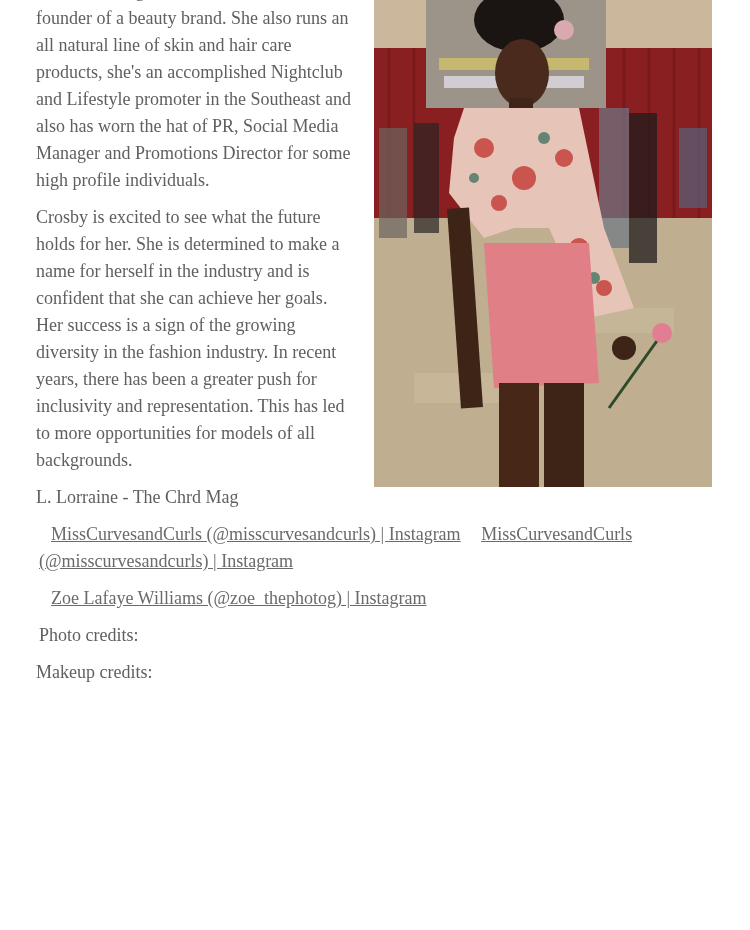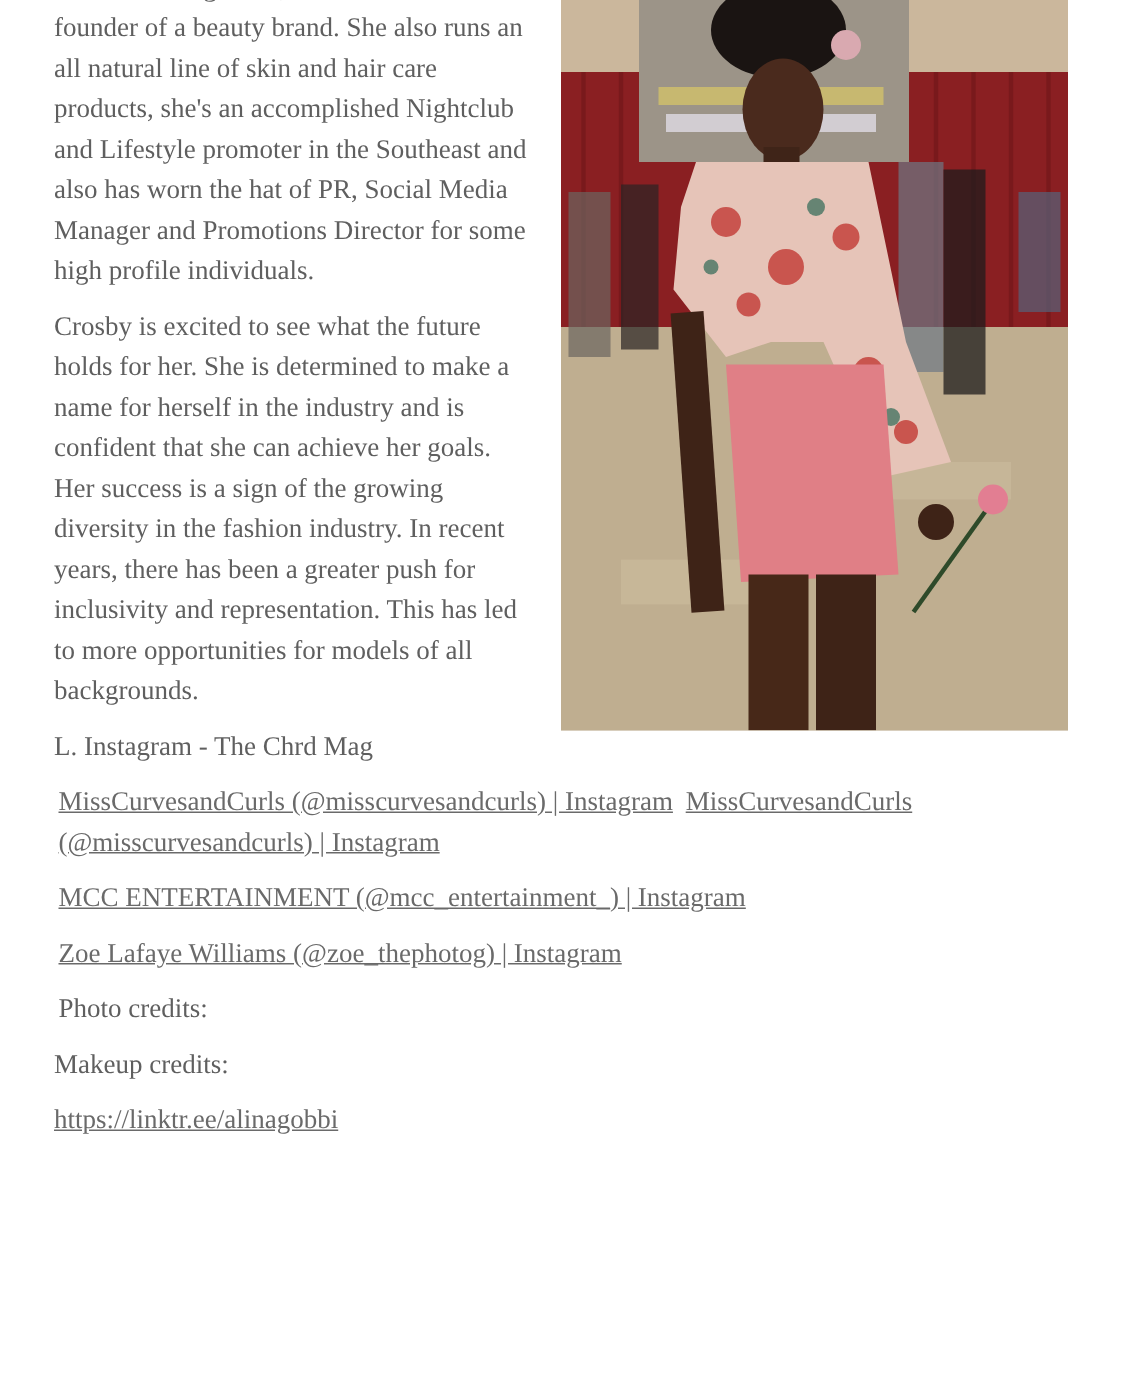--- a/index.html
+++ b/index.html
@@ -31,20 +31,21 @@
       position: relative;
       overflow: hidden;
       background: #b9a78a;
     }
     .article p {
       margin: 0 0 10px 0;
     }
     .article a {
       color: #6a6a6a;
       text-decoration: underline;
+      margin-left: 12px;
     }
     .indent { padding-left: 3px; }
     .sep { display: inline-block; width: 4px; }
   </style>
 </head>
 <body>
 
 <div class="article">
 
   <div class="photo">
@@ -111,37 +112,31 @@
   </div>
 
   <p>
     <span>business background, and she's also the founder of a beauty brand. She</span>
     <span>also runs an all natural line of skin and hair care products, she's an accomplished Nightclub and Lifestyle promoter in the Southeast and also has worn the hat of PR, Social Media Manager and Promotions Director for some high profile individuals.</span>
   </p>
 
   <p>Crosby is excited to see what the future holds for her. She is determined to make a name for herself in the industry and is confident that she can achieve her goals. Her success is a sign of the growing diversity in the fashion industry. In recent years, there has been a greater push for inclusivity and representation. This has led to more opportunities for models of all backgrounds.</p>
 
 
-  <p>L. Instagram - The Chrd Mag</p>
+  <p>L. Lorraine - The Chrd Mag</p>
 
   <p class="indent">
     <a href="#">MissCurvesandCurls (@misscurvesandcurls) | Instagram</a><span class="sep"></span>
     <a href="#">MissCurvesandCurls (@misscurvesandcurls) | Instagram</a>
   </p>
 
-  <p class="indent">
-    <a href="#">MCC ENTERTAINMENT (@mcc_entertainment_) | Instagram</a>
-  </p>
 
   <p class="indent">
     <a href="#">Zoe Lafaye Williams (@zoe_thephotog) | Instagram</a>
   </p>
 
   <p class="indent">Photo credits:</p>
 
 
   <p>Makeup credits:</p>
 
-  <p>
-    <a href="#">https://linktr.ee/alinagobbi</a>
-  </p>
 
 </div>
 
 </body></html>

